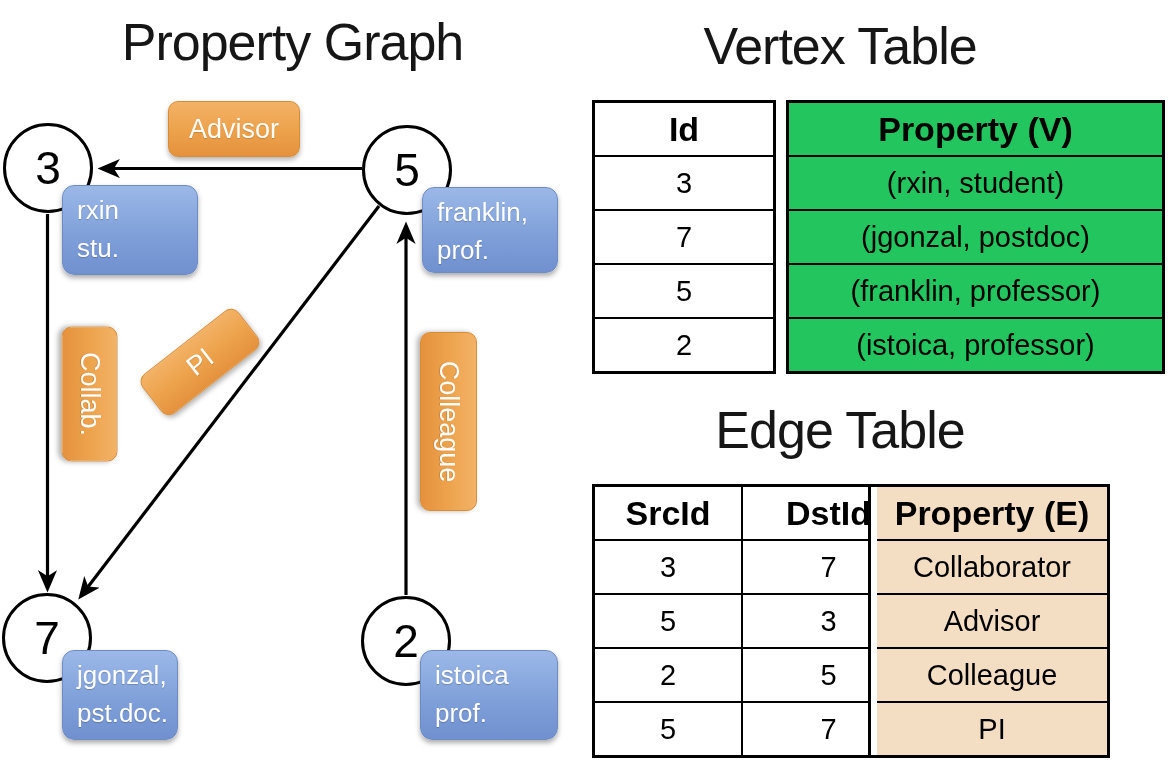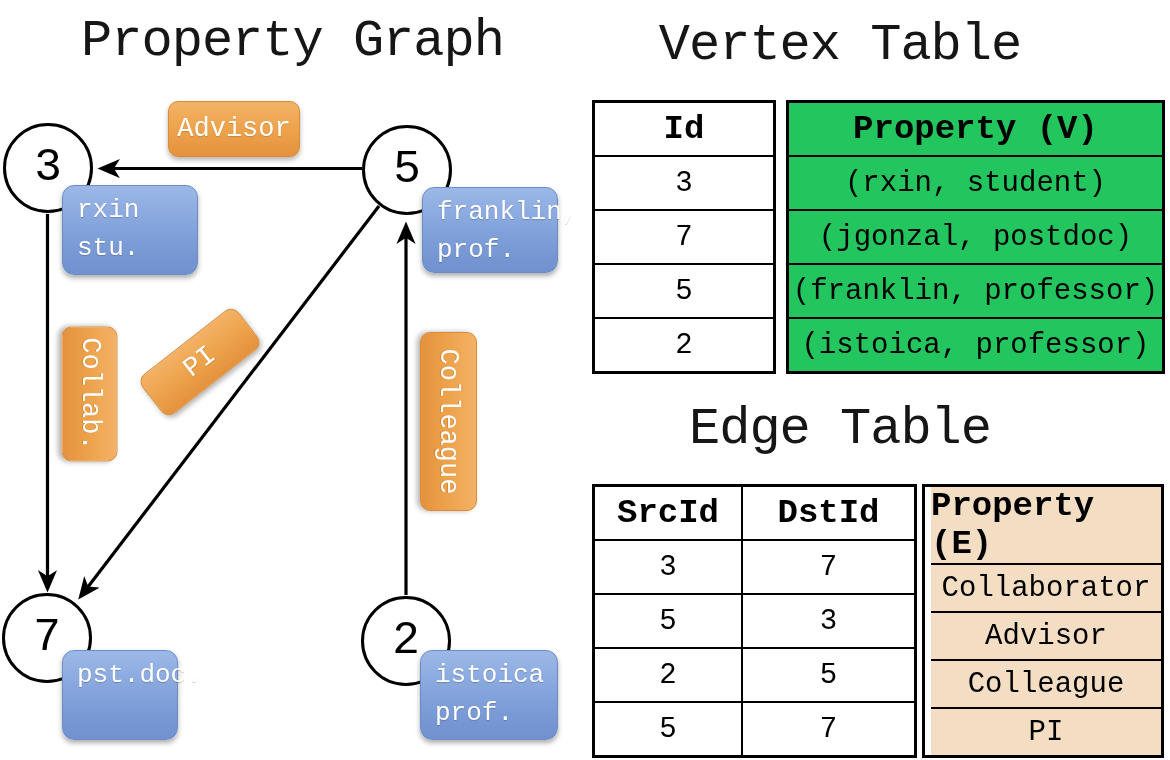--- a/index.html
+++ b/index.html
@@ -1,17 +1,17 @@
 <!DOCTYPE html>
 <html><head>
 <meta charset="utf-8">
 <style>
   html,body{margin:0;padding:0;background:#fff;}
   .stage{position:relative;width:1170px;height:760px;background:#fff;overflow:hidden;
-         font-family:Liberation Mono, monospace;color:#111;}
+         font-family:Liberation Sans, sans-serif;color:#111;}
 
   
   .big-title{position:absolute;text-align:center;font-size:52px;font-weight:300;
              letter-spacing:-1px;color:#161616;}
   #title-graph{left:0;top:12px;width:585px;}
   #title-vertex{left:550px;top:16px;width:580px;}
   #title-edge{left:550px;top:400px;width:580px;}
 
   
   .node{position:absolute;width:90px;height:90px;box-sizing:border-box;
@@ -57,21 +57,21 @@
   .tcol.second{border-left:2px solid #000;}
   .cell{flex:1;display:flex;align-items:center;justify-content:center;
         font-size:29px;color:#000;}
   .cell + .cell{border-top:2px solid #000;}
   .th{font-weight:bold;font-size:34px;}
   .bluecells .cell{background:#22c55e;}
   .tancells .cell{background:#f4dec3;}
   #vt-id{left:592px;top:100px;width:184px;height:274px;}
   #vt-prop{left:786px;top:100px;width:379px;height:274px;}
   #et-left{left:592px;top:484px;width:325px;height:274px;}
-  #et-prop{left:922px;top:484px;width:242px;height:274px;padding-left:6px;}
+  #et-prop{left:868px;top:484px;width:242px;height:274px;padding-left:6px;}
 </style>
 </head>
 <body>
 
 <div class="stage">
 
   <div class="big-title" id="title-graph">Property Graph</div>
   <div class="big-title" id="title-vertex">Vertex Table</div>
   <div class="big-title" id="title-edge">Edge Table</div>
 
@@ -102,20 +102,21 @@
 
   <div class="vbox" id="prop3">
     <div>rxin</div>
     <div>stu.</div>
   </div>
   <div class="vbox" id="prop5">
     <div>franklin,</div>
     <div>prof.</div>
   </div>
   <div class="vbox" id="prop7">
+    <div>jgonzal,</div>
     <div>pst.doc.</div>
   </div>
   <div class="vbox" id="prop2">
     <div>istoica</div>
     <div>prof.</div>
   </div>
 
   <div class="ebox" id="lbl-advisor">Advisor</div>
   <div class="ebox" id="lbl-collab">Collab.</div>
   <div class="ebox" id="lbl-pi">PI</div>

